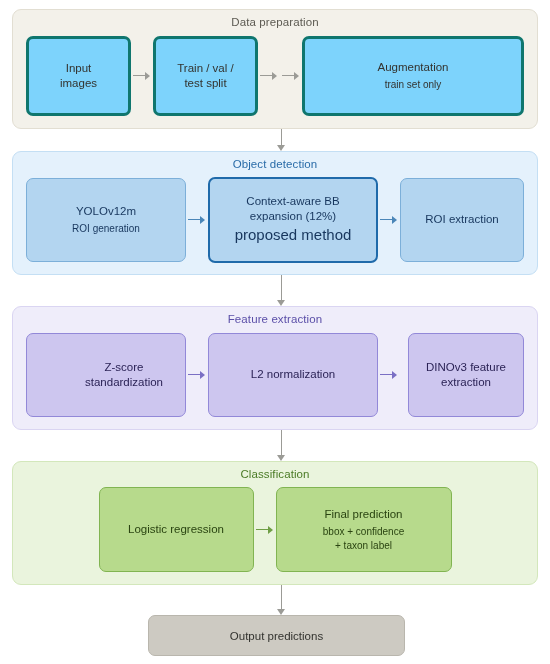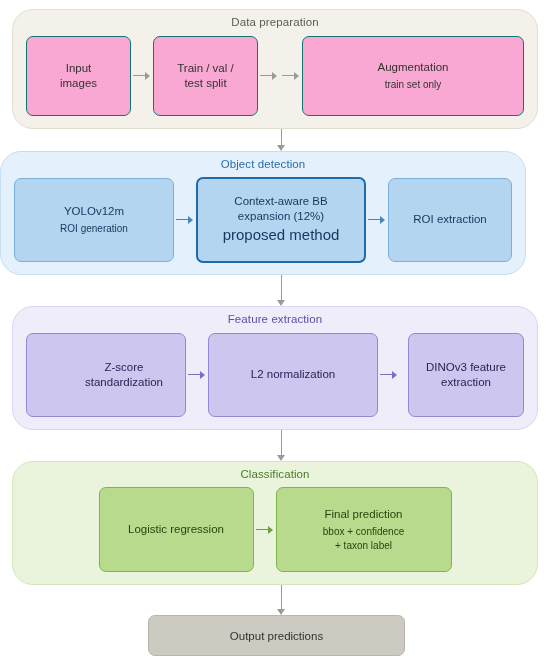--- a/index.html
+++ b/index.html
@@ -18,21 +18,21 @@
   .canvas {
     position: absolute;
     left: 0; top: 0;
     width: 550px;
     height: 664px;
   }
 
   
   .group {
     position: absolute;
-    border-radius: 21px;
+    border-radius: 9px;
     box-sizing: border-box;
   }
   .group-title {
     position: absolute;
     top: 6px;
     left: 0;
     width: 100%;
     text-align: center;
     font-size: 11.5px;
     letter-spacing: 0.1px;
@@ -73,28 +73,28 @@
   }
 
   
   .g-data {
     left: 12px; top: 9px; width: 526px; height: 120px;
     background: #f3f1ea;
     border: 1px solid #e2ded2;
   }
   .g-data .group-title { color: #5c5a52; }
   .n-beige {
-    background: #f9a8d4;
-    border: 1px solid #0f766e;
+    background: #7dd3fc;
+    border: 3px solid #0f766e;
     color: #33332f;
   }
 
   
   .g-det {
-    left: 0; top: 151px; width: 526px; height: 124px;
+    left: 12px; top: 151px; width: 526px; height: 124px;
     background: #e4f1fc;
     border: 1px solid #c4dff4;
   }
   .g-det .group-title { color: #2a6ca8; }
   .n-blue {
     background: #b3d5f0;
     border: 1px solid #7cafd9;
     color: #17365d;
   }
   .n-blue-hi {

